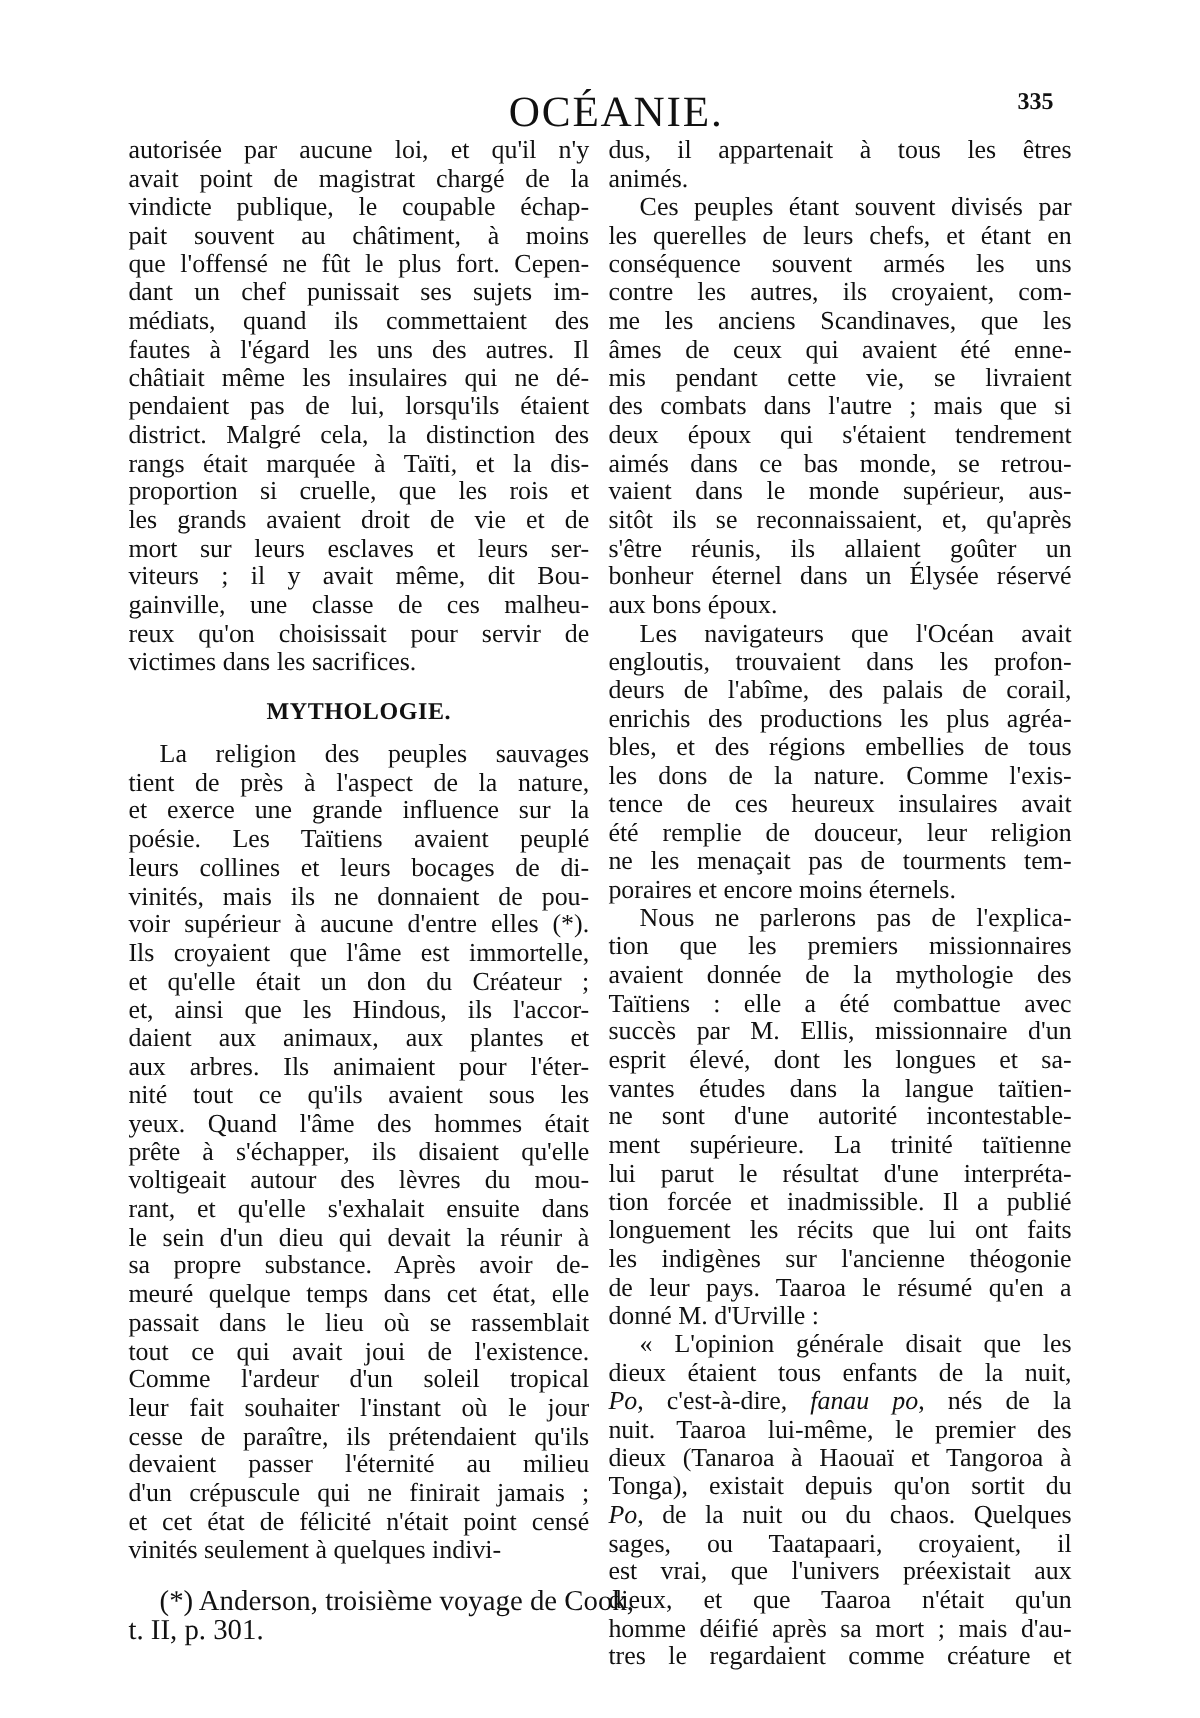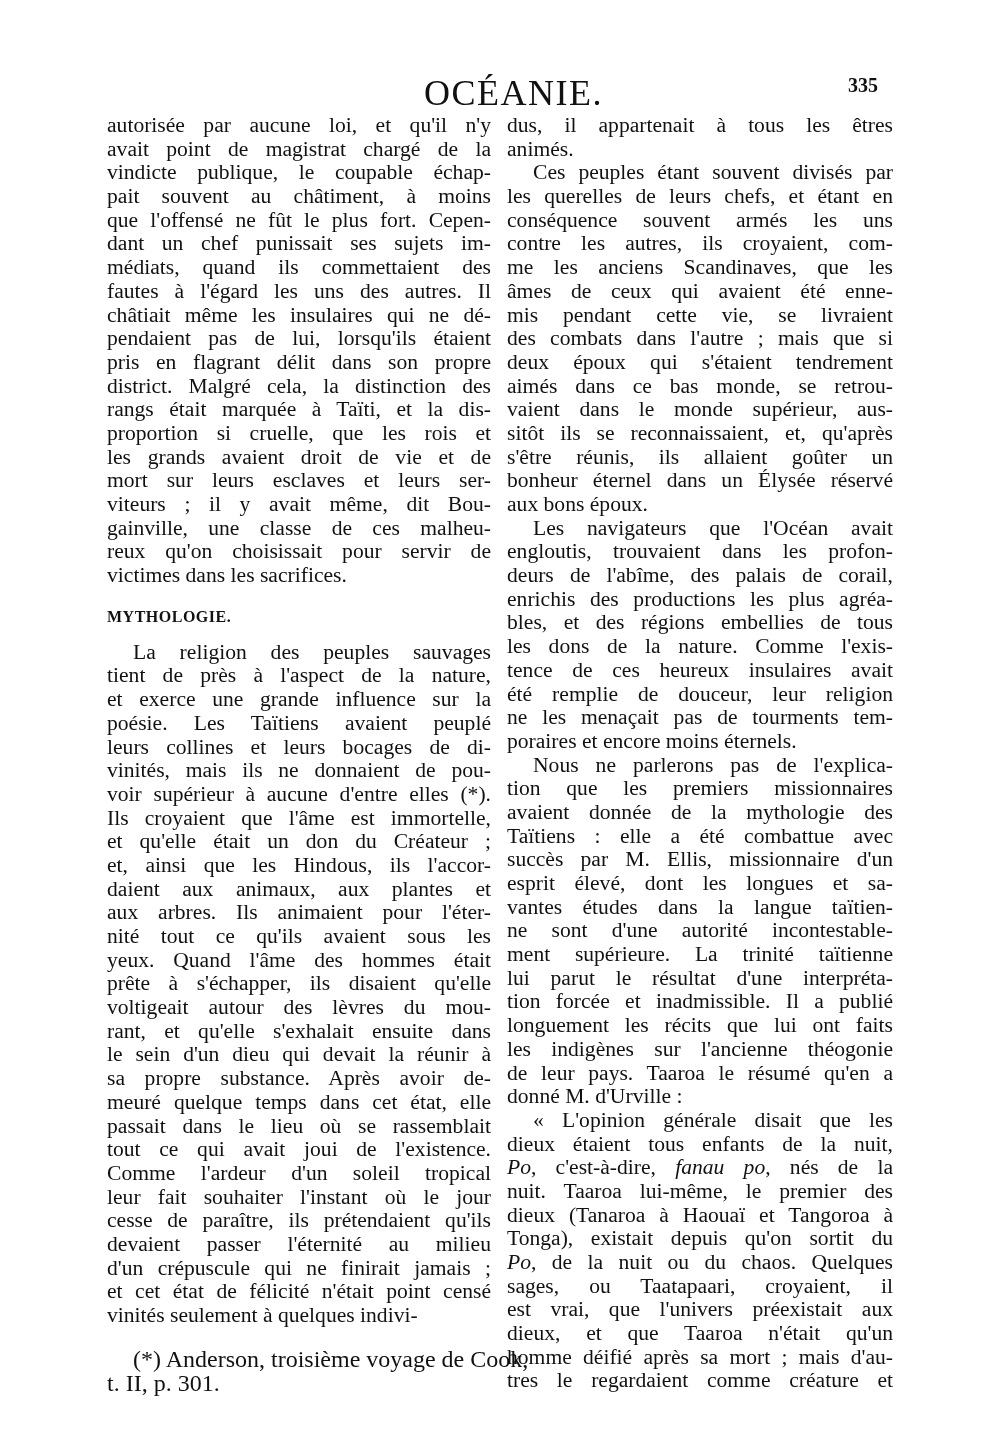--- a/index.html
+++ b/index.html
@@ -7,21 +7,21 @@
   .page { position: absolute; left: 0; top: 0; width: 1000px; height: 1432px; font-family: "Liberation Serif", "DejaVu Serif", serif; }
   .header { position: absolute; top: 72px; left: 0; width: 1000px; height: 30px; }
   .running-title { position: absolute; left: 424px; top: 0; font-size: 36px; letter-spacing: 1.5px; font-weight: normal; }
   .page-number { position: absolute; left: 848px; top: 2px; font-size: 20px; font-weight: bold; }
   .col { position: absolute; top: 114px; font-size: 21.6px; line-height: 23.7px; }
   .col-left { left: 107px; width: 384px; }
   .col-right { left: 507px; width: 386px; }
   .line { display: block; white-space: nowrap; text-align: justify; text-align-last: justify; height: 23.7px; }
   .line.last { text-align-last: left; }
   .indent { padding-left: 26px; }
-  .section-heading { display: block; text-align: left; font-size: 16px; letter-spacing: 0.5px; font-weight: bold; margin: 19px 0 14px 0; height: 20px; line-height: 20px; }
+  .section-heading { display: block; text-align: center; font-size: 20px; letter-spacing: 0.5px; font-weight: bold; margin: 19px 0 14px 0; height: 20px; line-height: 20px; }
   .footnote { font-size: 24px; line-height: 24px; margin-top: 19px; }
   .footnote .line { height: 24px; }
   i { font-style: italic; }
 </style>
 </head>
 <body>
 
 <div class="page">
   <div class="header">
     <span class="running-title">OCÉANIE.</span>
@@ -33,21 +33,20 @@
         <span class="line">autorisée par aucune loi, et qu'il n'y</span>
         <span class="line">avait point de magistrat chargé de la</span>
         <span class="line">vindicte publique, le coupable échap-</span>
         <span class="line">pait souvent au châtiment, à moins</span>
         <span class="line">que l'offensé ne fût le plus fort. Cepen-</span>
         <span class="line">dant un chef punissait ses sujets im-</span>
         <span class="line">médiats, quand ils commettaient des</span>
         <span class="line">fautes à l'égard les uns des autres. Il</span>
         <span class="line">châtiait même les insulaires qui ne dé-</span>
         <span class="line">pendaient pas de lui, lorsqu'ils étaient</span>
-        <span class="line">pris en flagrant délit dans son propre</span>
         <span class="line">district. Malgré cela, la distinction des</span>
         <span class="line">rangs était marquée à Taïti, et la dis-</span>
         <span class="line">proportion si cruelle, que les rois et</span>
         <span class="line">les grands avaient droit de vie et de</span>
         <span class="line">mort sur leurs esclaves et leurs ser-</span>
         <span class="line">viteurs ; il y avait même, dit Bou-</span>
         <span class="line">gainville, une classe de ces malheu-</span>
         <span class="line">reux qu'on choisissait pour servir de</span>
         <span class="line last">victimes dans les sacrifices.</span>
       </div>

